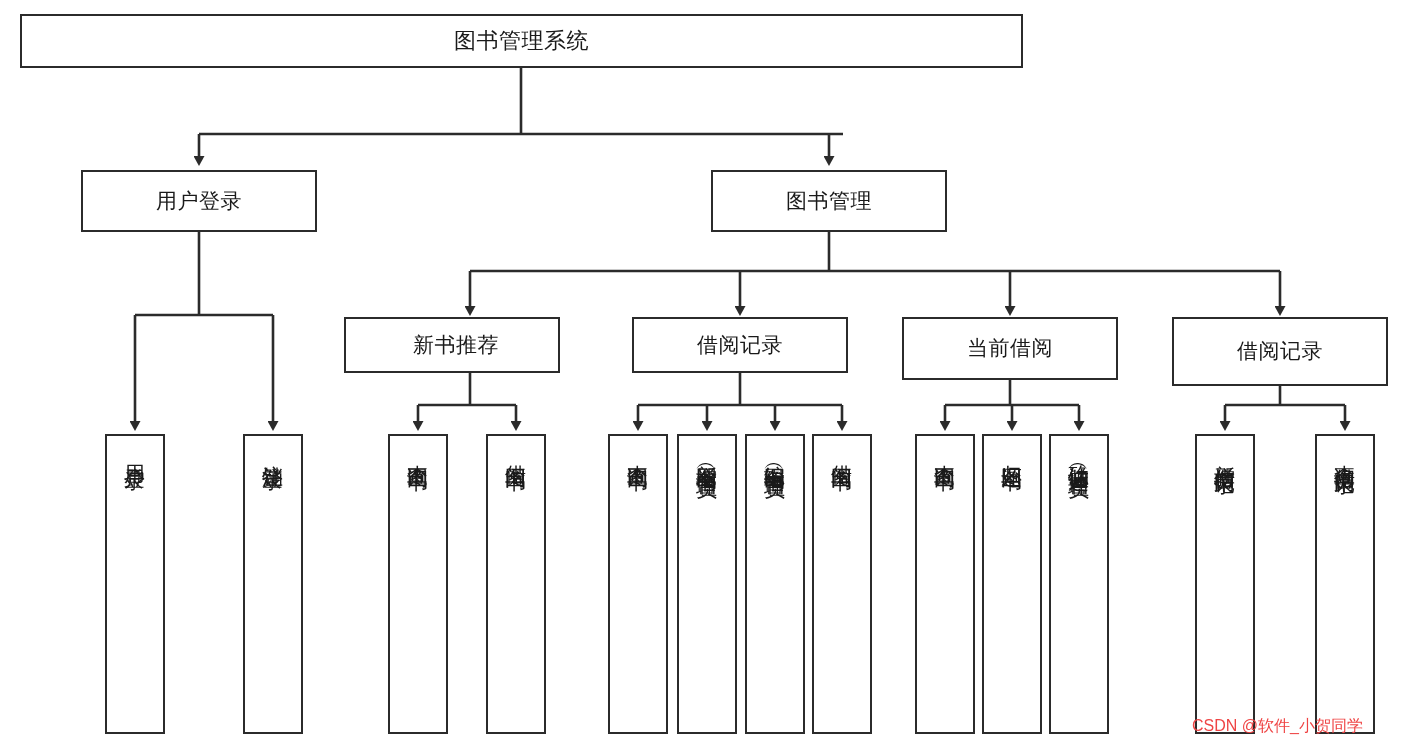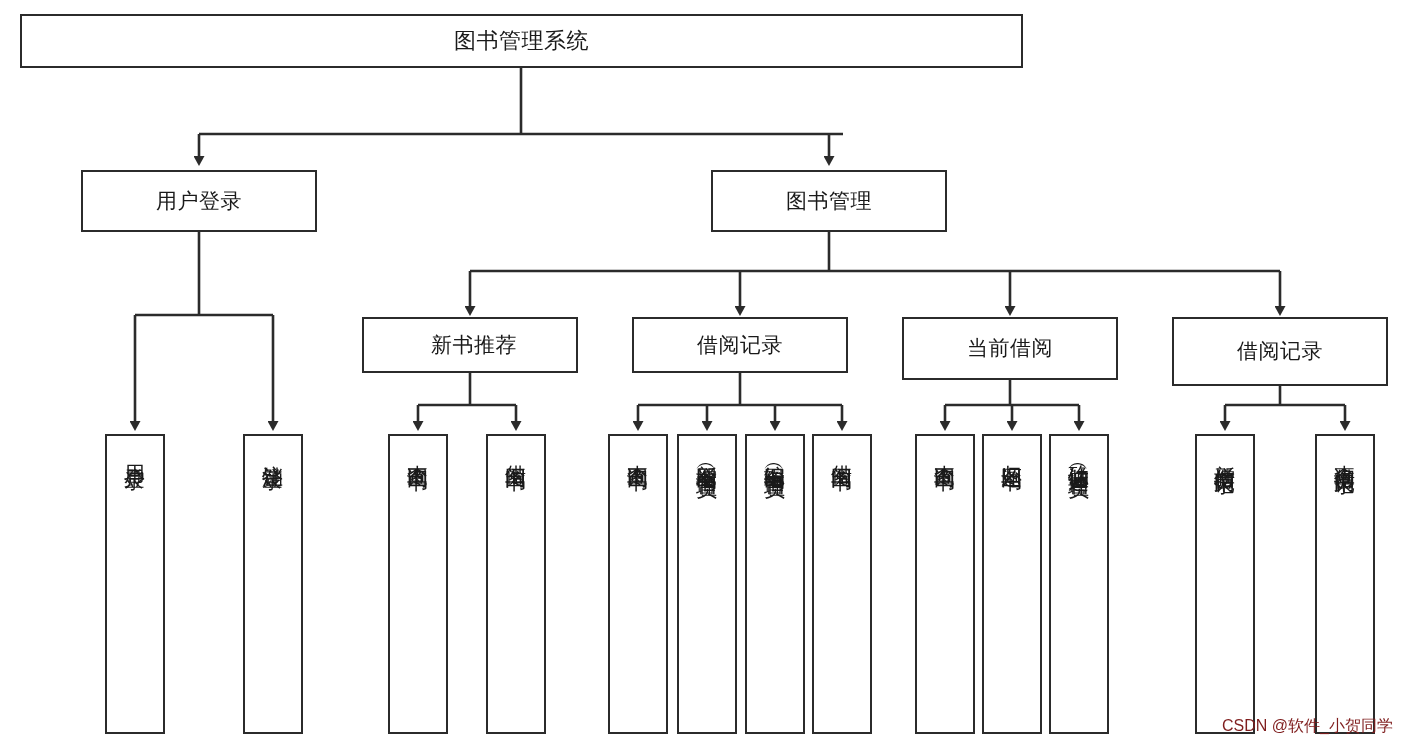--- a/index.html
+++ b/index.html
@@ -55,24 +55,23 @@
     writing-mode: vertical-rl;
     text-orientation: upright;
     font-size: 21px;
     letter-spacing: 2px;
     line-height: 1;
   }
   .node.root .label { font-size: 22px; }
   .watermark {
     position: absolute;
     font-size: 16px;
-    color: #7f1d1d;
+    color: #ef4444;
     white-space: nowrap;
     user-select: none;
-    margin-left: 30px;
   }
 </style>
 </head>
 <body>
 
 <div id="diagram-root">
 
   <svg class="connectors" viewBox="0 0 1405 747" xmlns="http://www.w3.org/2000/svg">
     <defs>
       <marker id="arrow" markerWidth="10" markerHeight="11" refX="1" refY="5.5" orient="auto" markerUnits="userSpaceOnUse">
@@ -128,21 +127,21 @@
   </div>
 
   <div class="node horizontal" style="left:81px; top:170px; width:236px; height:62px;">
     <span class="label">用户登录</span>
   </div>
 
   <div class="node horizontal" style="left:711px; top:170px; width:236px; height:62px;font-family:Liberation Serif, serif;">
     <span class="label">图书管理</span>
   </div>
 
-  <div class="node horizontal" style="left:362px; top:317px; width:216px; height:56px;padding-left:8px;">
+  <div class="node horizontal" style="left:344px; top:317px; width:216px; height:56px;padding-left:8px;">
     <span class="label">新书推荐</span>
   </div>
 
   <div class="node horizontal" style="left:632px; top:317px; width:216px; height:56px;">
     <span class="label">借阅记录</span>
   </div>
 
   <div class="node horizontal" style="left:902px; top:317px; width:216px; height:63px;">
     <span class="label">当前借阅</span>
   </div>

